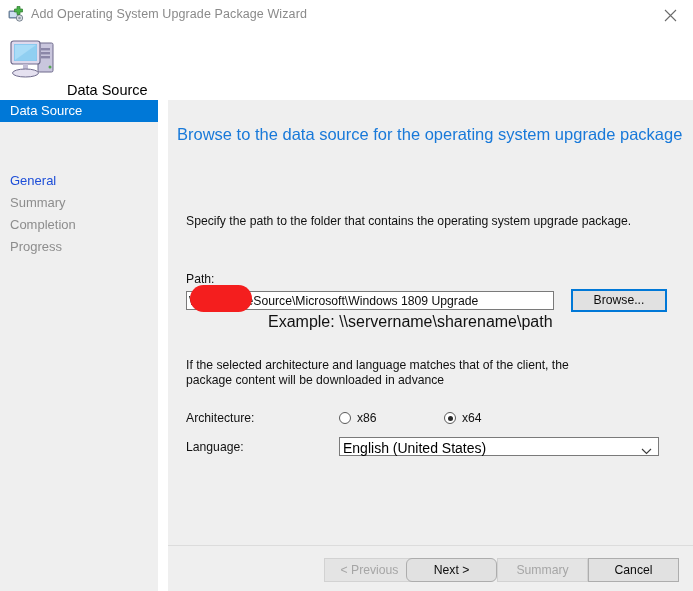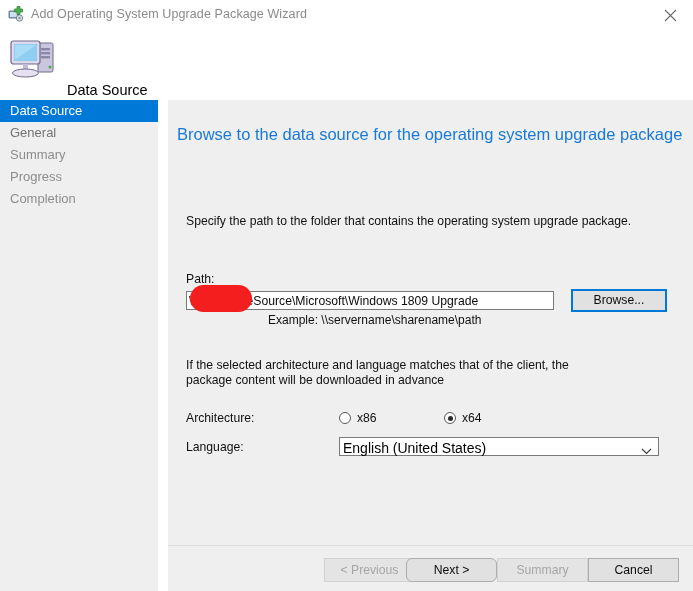--- a/index.html
+++ b/index.html
@@ -80,21 +80,22 @@
     font-size: 13px;
     color: #8d8d8d;
     white-space: nowrap;
     cursor: default;
   }
   .sidebar-item.active {
     background: #0078d7;
     color: #ffffff;
   }
   .sidebar-item.visited {
-    color: #737373;
+    color: #1d4ed8;
+    margin-top: 48px;
   }
 
   
   .vdivider {
     position: absolute;
     left: 158px; top: 100px;
     width: 10px; height: 491px;
     background: #ffffff;
   }
 
@@ -148,21 +149,21 @@
     left: 22px; top: 185px;
     width: 62px; height: 27px;
     background: #f41e1e;
     border-radius: 14px;
     z-index: 5;
   }
 
   .example-text {
     position: absolute;
     left: 100px; top: 213px;
-    font-size: 12px;
+    font-size: 16px;
     color: #111111;
     white-space: nowrap;
   }
 
   .arch-note {
     position: absolute;
     left: 18px; top: 258px;
     width: 420px;
     font-size: 12.2px;
     color: #111111;
@@ -327,24 +328,24 @@
   <div class="sidebar-item active">
     <span>Data Source</span>
   </div>
   <div class="sidebar-item visited">
     <span>General</span>
   </div>
   <div class="sidebar-item">
     <span>Summary</span>
   </div>
   <div class="sidebar-item">
+    <span>Completion</span>
+  </div>
+  <div class="sidebar-item">
     <span>Progress</span>
-  </div>
-  <div class="sidebar-item">
-    <span>Completion</span>
   </div>
 </div>
 <div class="vdivider"></div>
 
 <div class="content">
 
   <div class="page-heading">Browse to the data source for the operating system upgrade package</div>
 
   <div class="instruction">Specify the path to the folder that contains the operating system upgrade package.</div>
 

